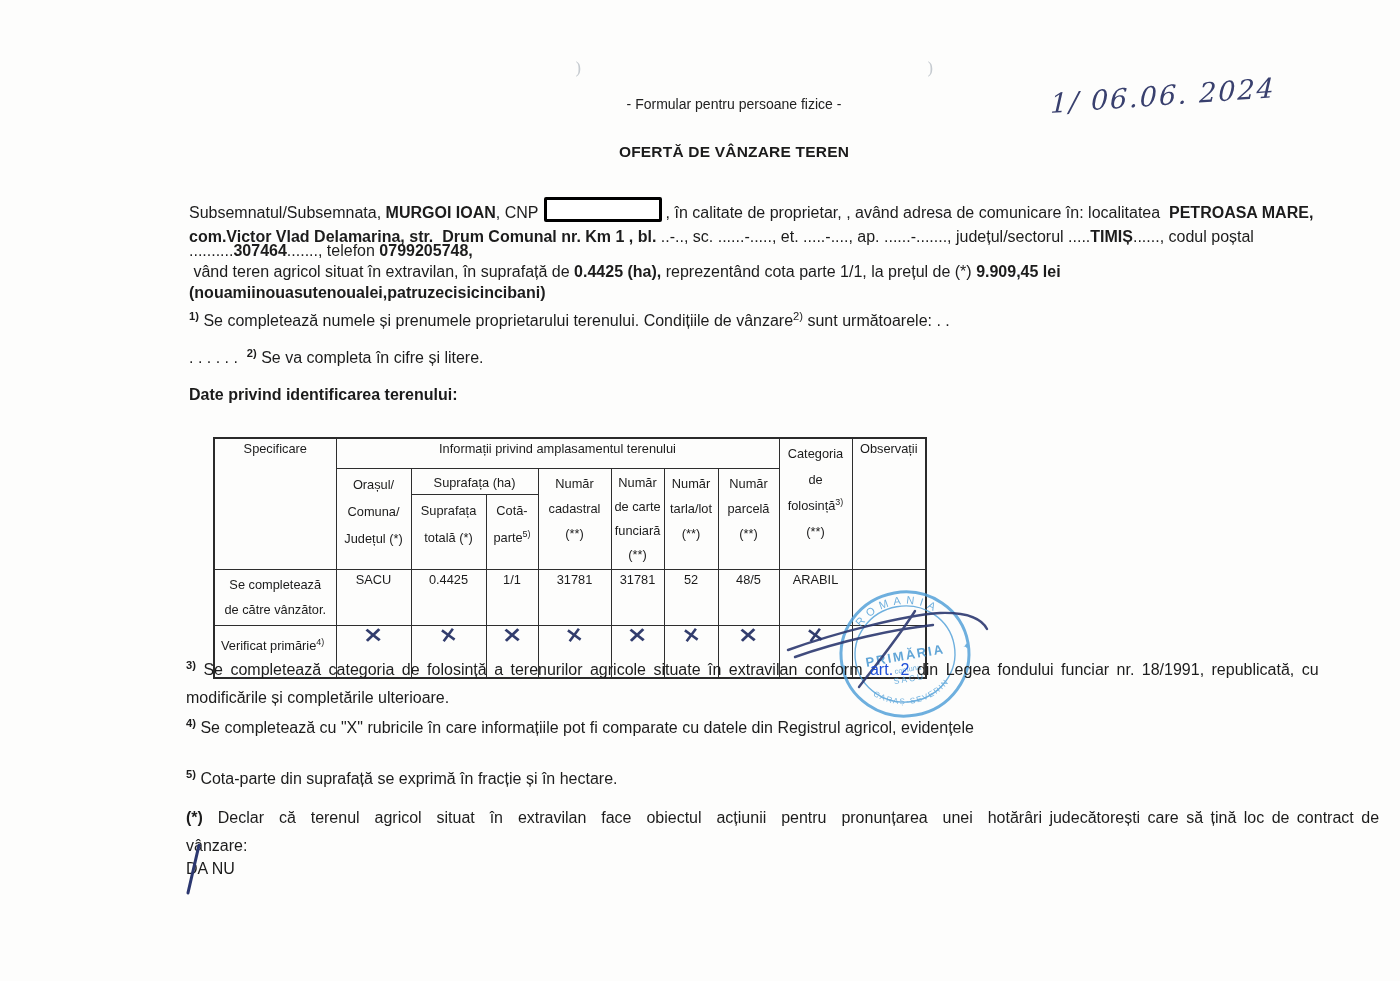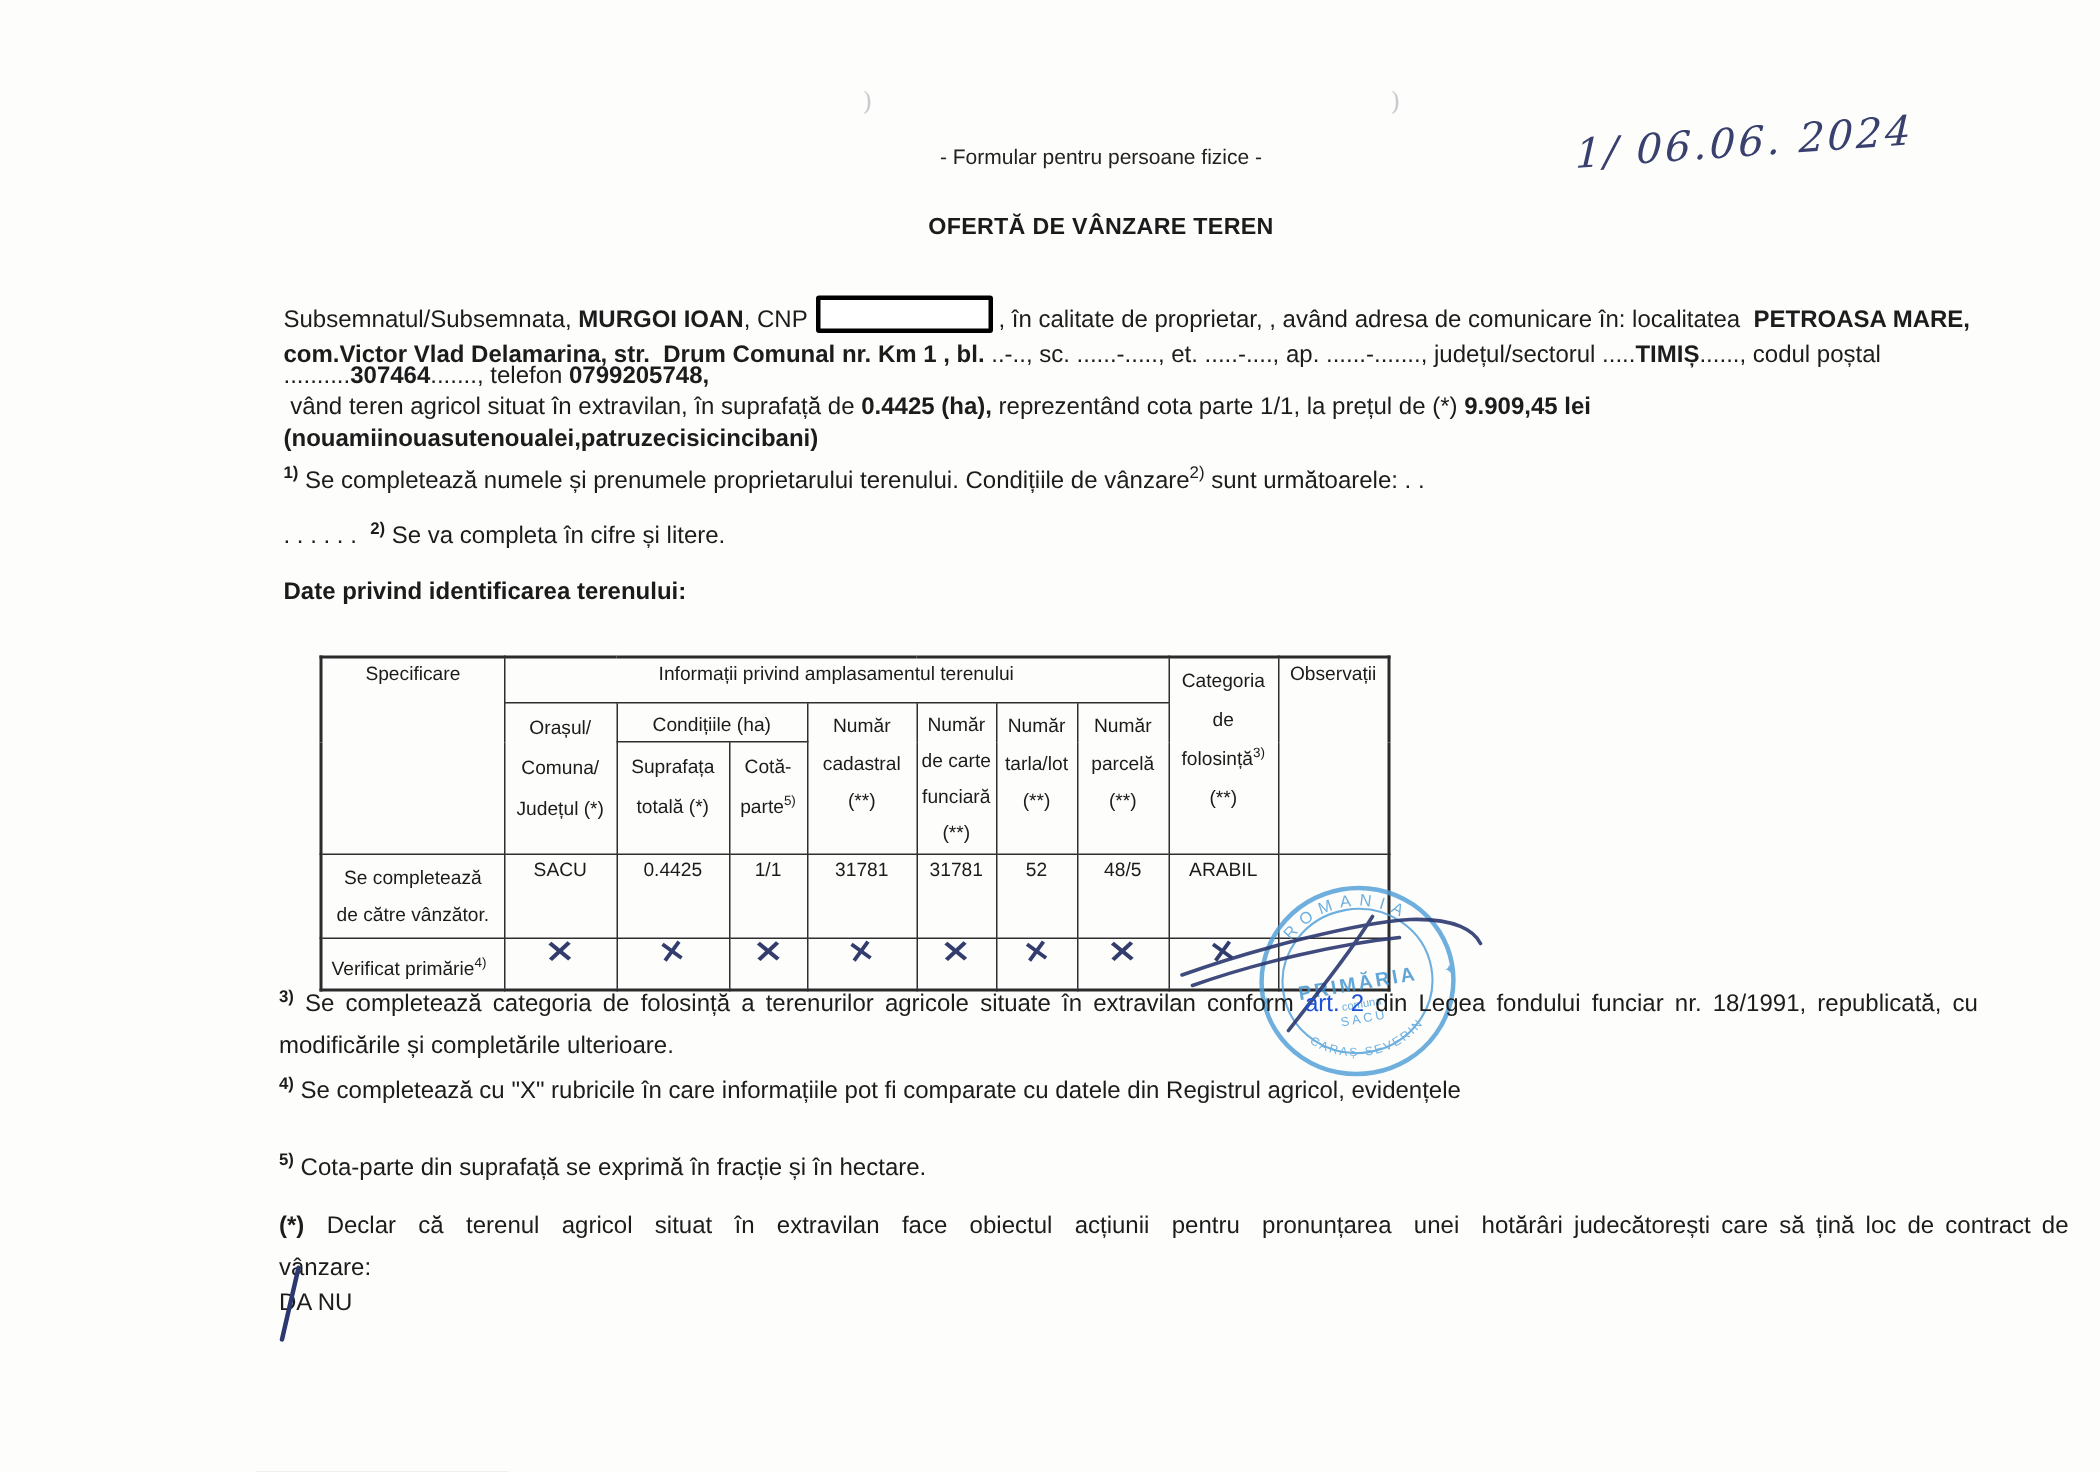--- a/index.html
+++ b/index.html
@@ -108,21 +108,21 @@
       <th rowspan="3" class="h-tall"><span>Categoria
 de
 folosință</span><sup>3)</sup><span>
 (**)</span></th>
       <th rowspan="3" class="h-spec">Observații</th>
     </tr>
     <tr style="height:26px;">
       <th rowspan="2" class="h-oras">Orașul/
 Comuna/
 Județul (*)</th>
-      <th colspan="2" style="padding-top:6px;">Condițiile (ha)</th>
+      <th colspan="2" style="padding-top:6px;">Suprafața (ha)</th>
       <th rowspan="2" class="h-num">Număr
 cadastral
 (**)</th>
       <th rowspan="2" class="h-carte">Număr
 de carte
 funciară
 (**)</th>
       <th rowspan="2" class="h-num">Număr
 tarla/lot
 (**)</th>
@@ -142,21 +142,21 @@
       <td class="v">SACU</td>
       <td class="v">0.4425</td>
       <td class="v">1/1</td>
       <td class="v">31781</td>
       <td class="v">31781</td>
       <td class="v">52</td>
       <td class="v">48/5</td>
       <td class="v">ARABIL</td>
       <td class="v"></td>
     </tr>
-    <tr style="height:35px;">
+    <tr style="height:53px;">
       <td class="rl" style="padding-top:12px;line-height:16px;text-align:left;padding-left:6px;"><span>Verificat primărie</span><sup>4)</sup></td>
       <td class="xc"><span class="xm">×</span></td>
       <td class="xc"><span class="xm">×</span></td>
       <td class="xc"><span class="xm">×</span></td>
       <td class="xc"><span class="xm">×</span></td>
       <td class="xc"><span class="xm">×</span></td>
       <td class="xc"><span class="xm">×</span></td>
       <td class="xc"><span class="xm">×</span></td>
       <td class="xc"><span class="xm">×</span></td>
       <td class="xc"></td>

